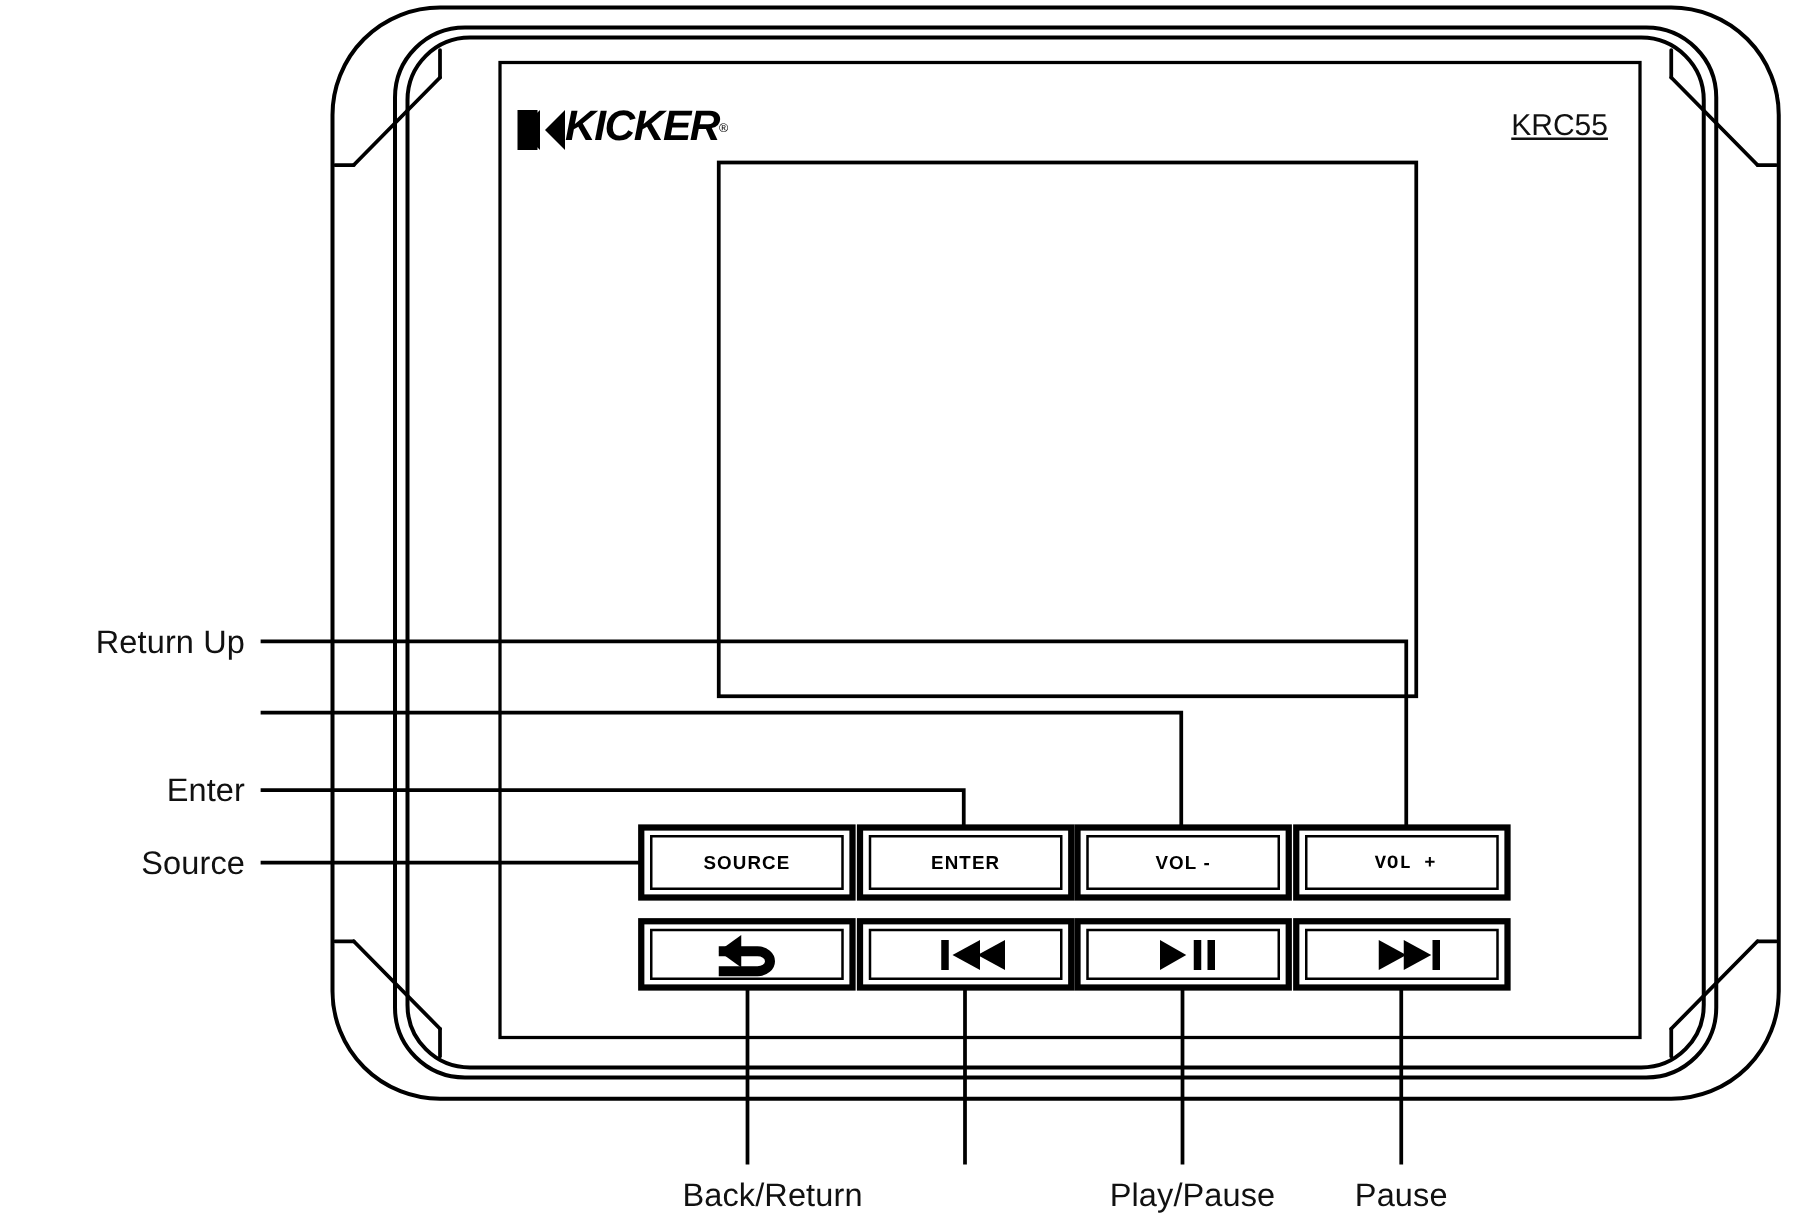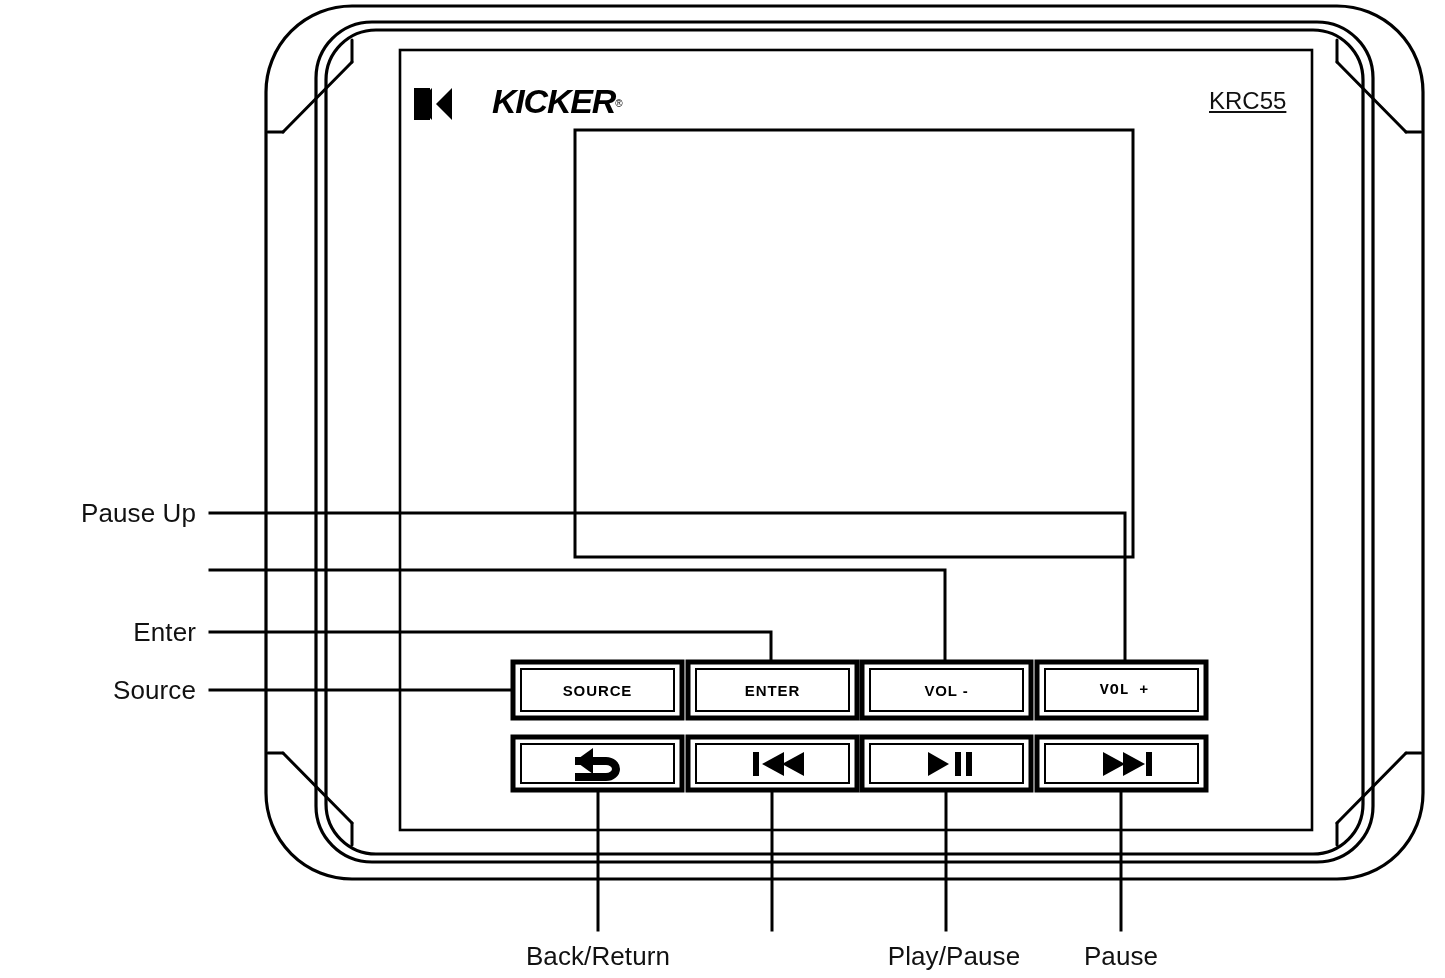--- a/index.html
+++ b/index.html
@@ -34,21 +34,21 @@
   .btn-label{
     position:absolute;
     font-size:15px;
     font-weight:bold;
     letter-spacing:0.9px;
     color:#000;
     white-space:nowrap;
     text-align:center;
     font-family:"Liberation Sans", sans-serif;
   }
-  .logo-wrap{position:absolute;padding-left:40px;}
+  .logo-wrap{position:absolute;}
   .logo-text{
     font-size:34px;
     font-weight:bold;
     font-style:italic;
     letter-spacing:-1.2px;
     color:#000;
     font-family:"Liberation Sans", sans-serif;
     white-space:nowrap;
   }
   .logo-reg{font-size:10px;font-style:normal;font-weight:normal;vertical-align:super;}
@@ -217,21 +217,21 @@
     <span class="logo-text">KICKER</span><span class="logo-reg">®</span>
   </div>
 
   <div class="model-label" style="left:1209px; top:87px;">KRC55</div>
 
   <div class="btn-label" style="left:513px; top:682px; width:169px;">SOURCE</div>
   <div class="btn-label" style="left:688px; top:682px; width:169px;">ENTER</div>
   <div class="btn-label" style="left:862px; top:682px; width:169px;">VOL -</div>
   <div class="btn-label" style="left:1040px; top:682px; width:169px;font-family:Liberation Mono, monospace;">VOL +</div>
 
-  <div class="callout-left" style="left:0px; top:498px; width:196px;">Pause Up</div>
+  <div class="callout-left" style="left:0px; top:498px; width:196px;">Return Up</div>
   <div class="callout-left" style="left:0px; top:617px; width:196px;">Enter</div>
   <div class="callout-left" style="left:0px; top:675px; width:196px;">Source</div>
 
-  <div class="callout-bottom" style="left:488px; top:941px; width:220px;">Back/Return</div>
+  <div class="callout-bottom" style="left:508px; top:941px; width:220px;">Back/Return</div>
   <div class="callout-bottom" style="left:854px; top:941px; width:200px;">Play/Pause</div>
   <div class="callout-bottom" style="left:1041px; top:941px; width:160px;">Pause</div>
 
 </div>
 
 </body></html>

